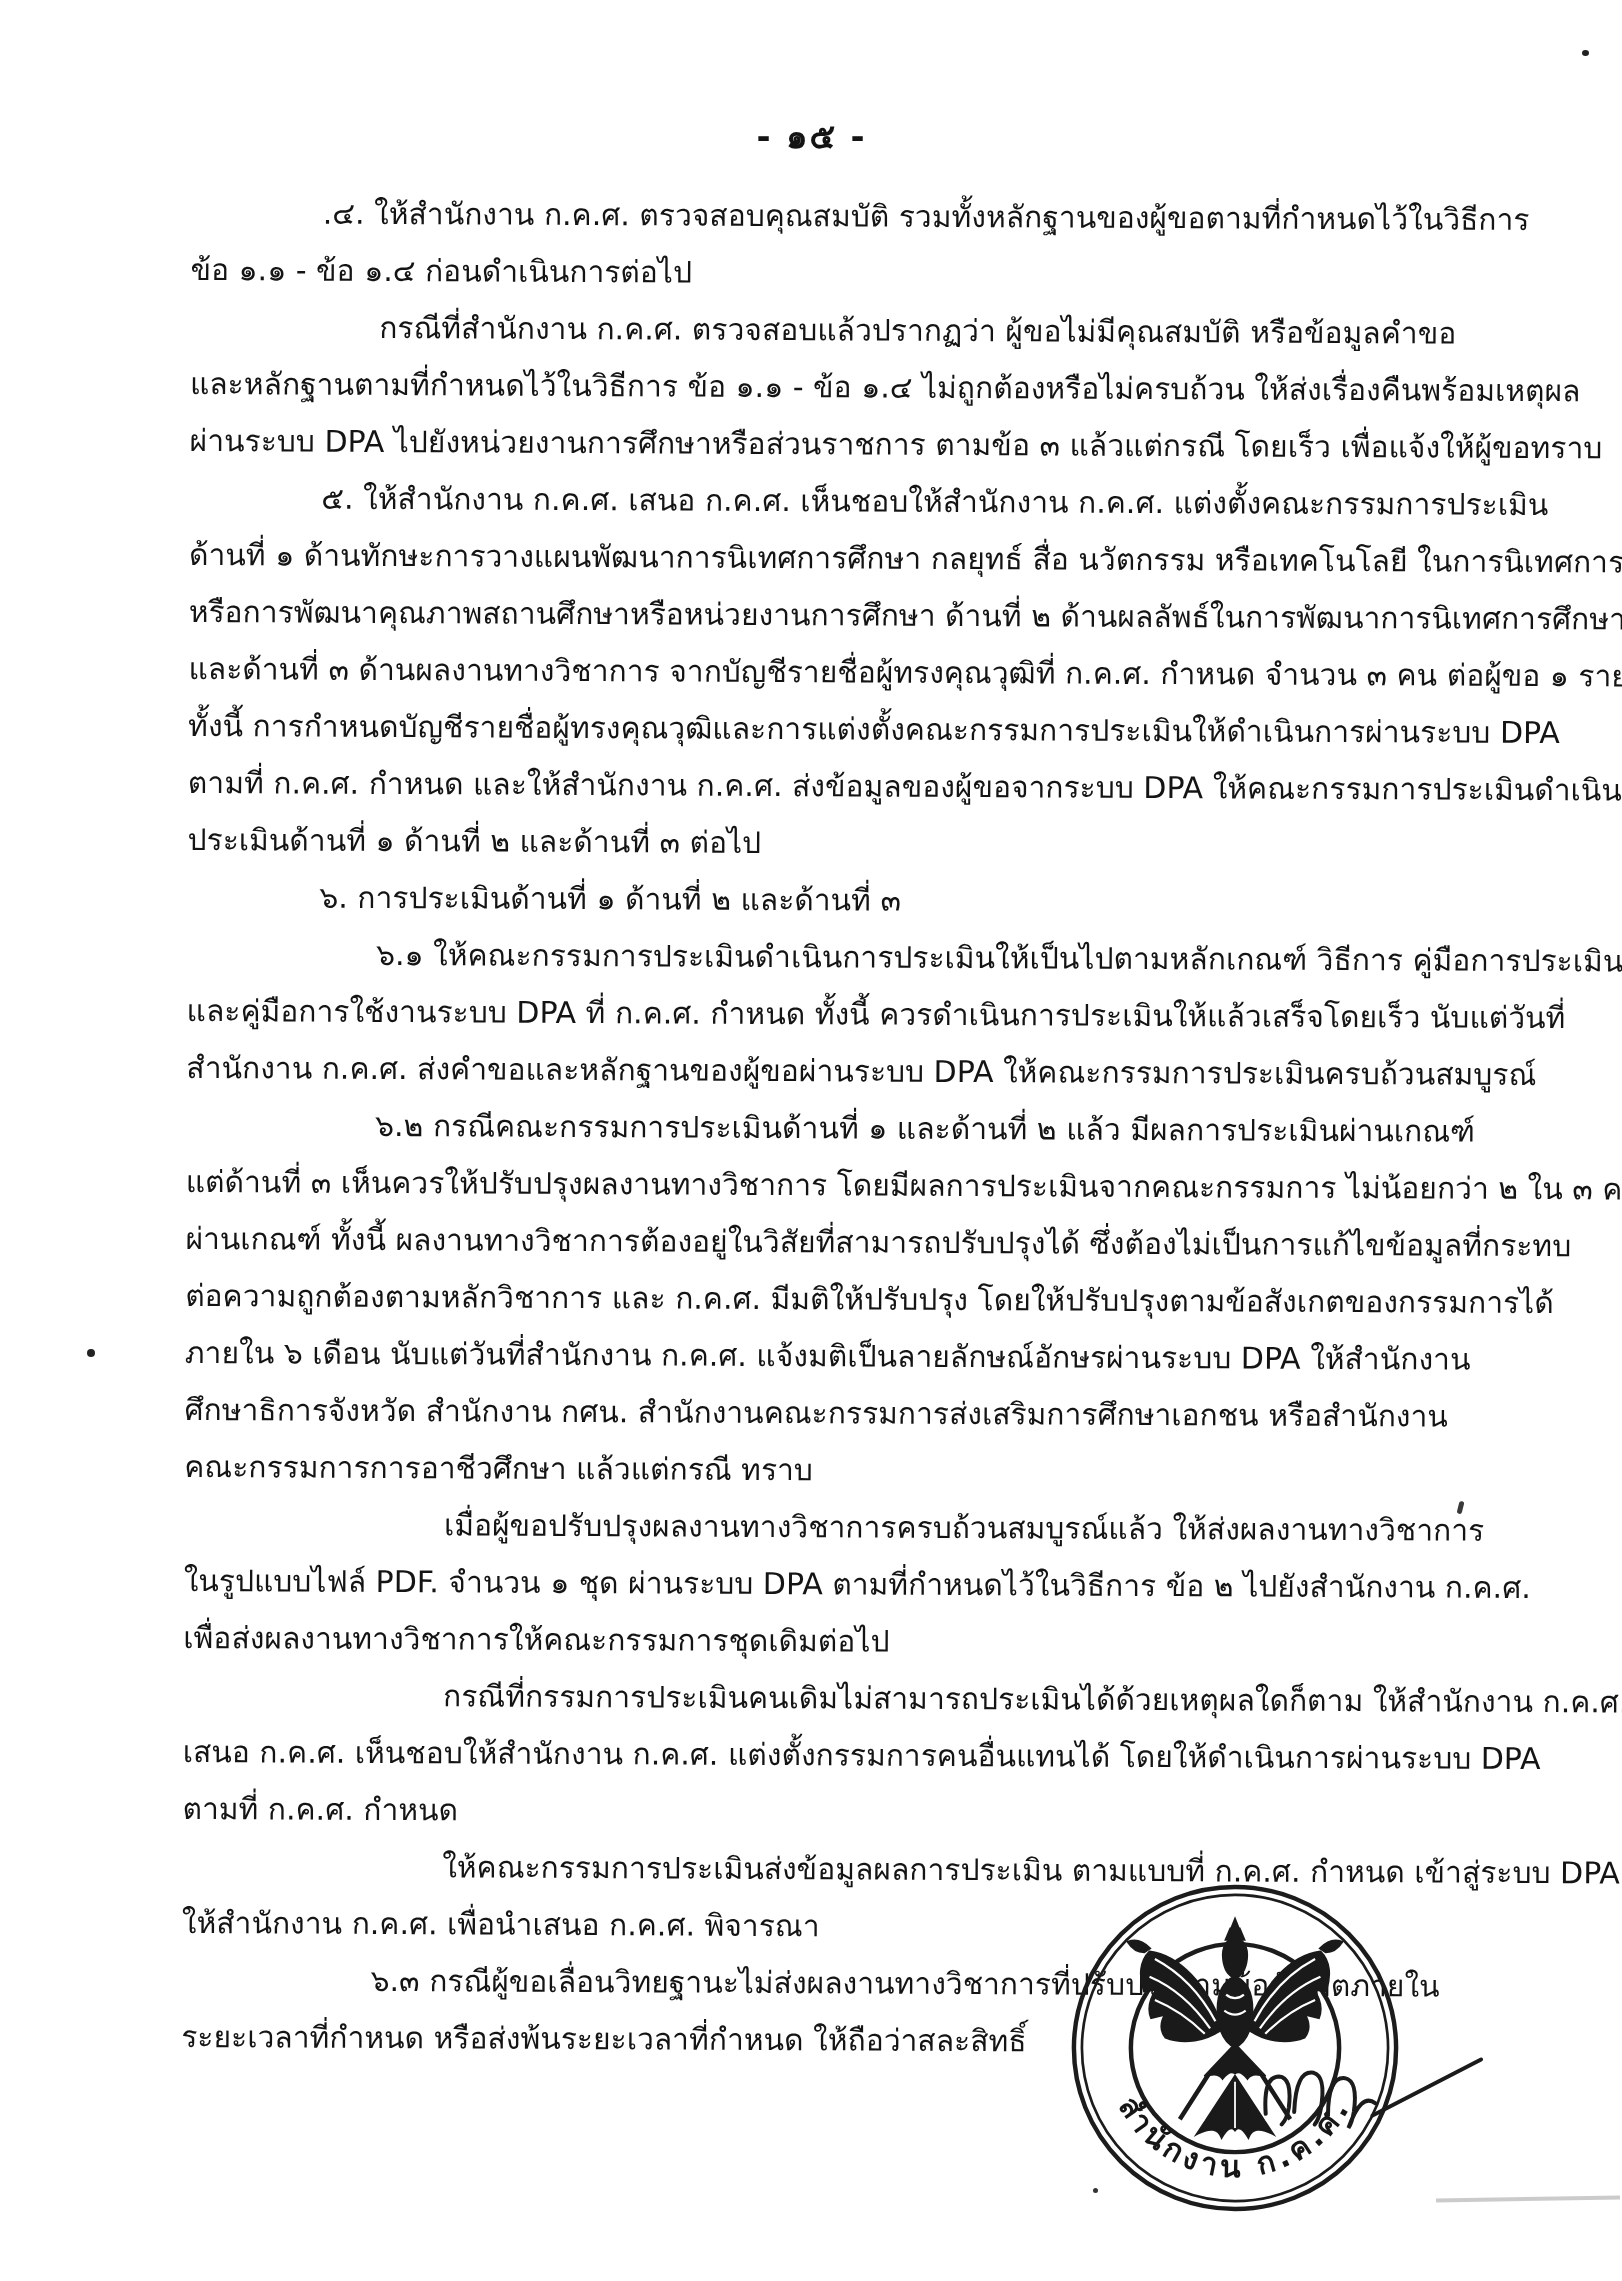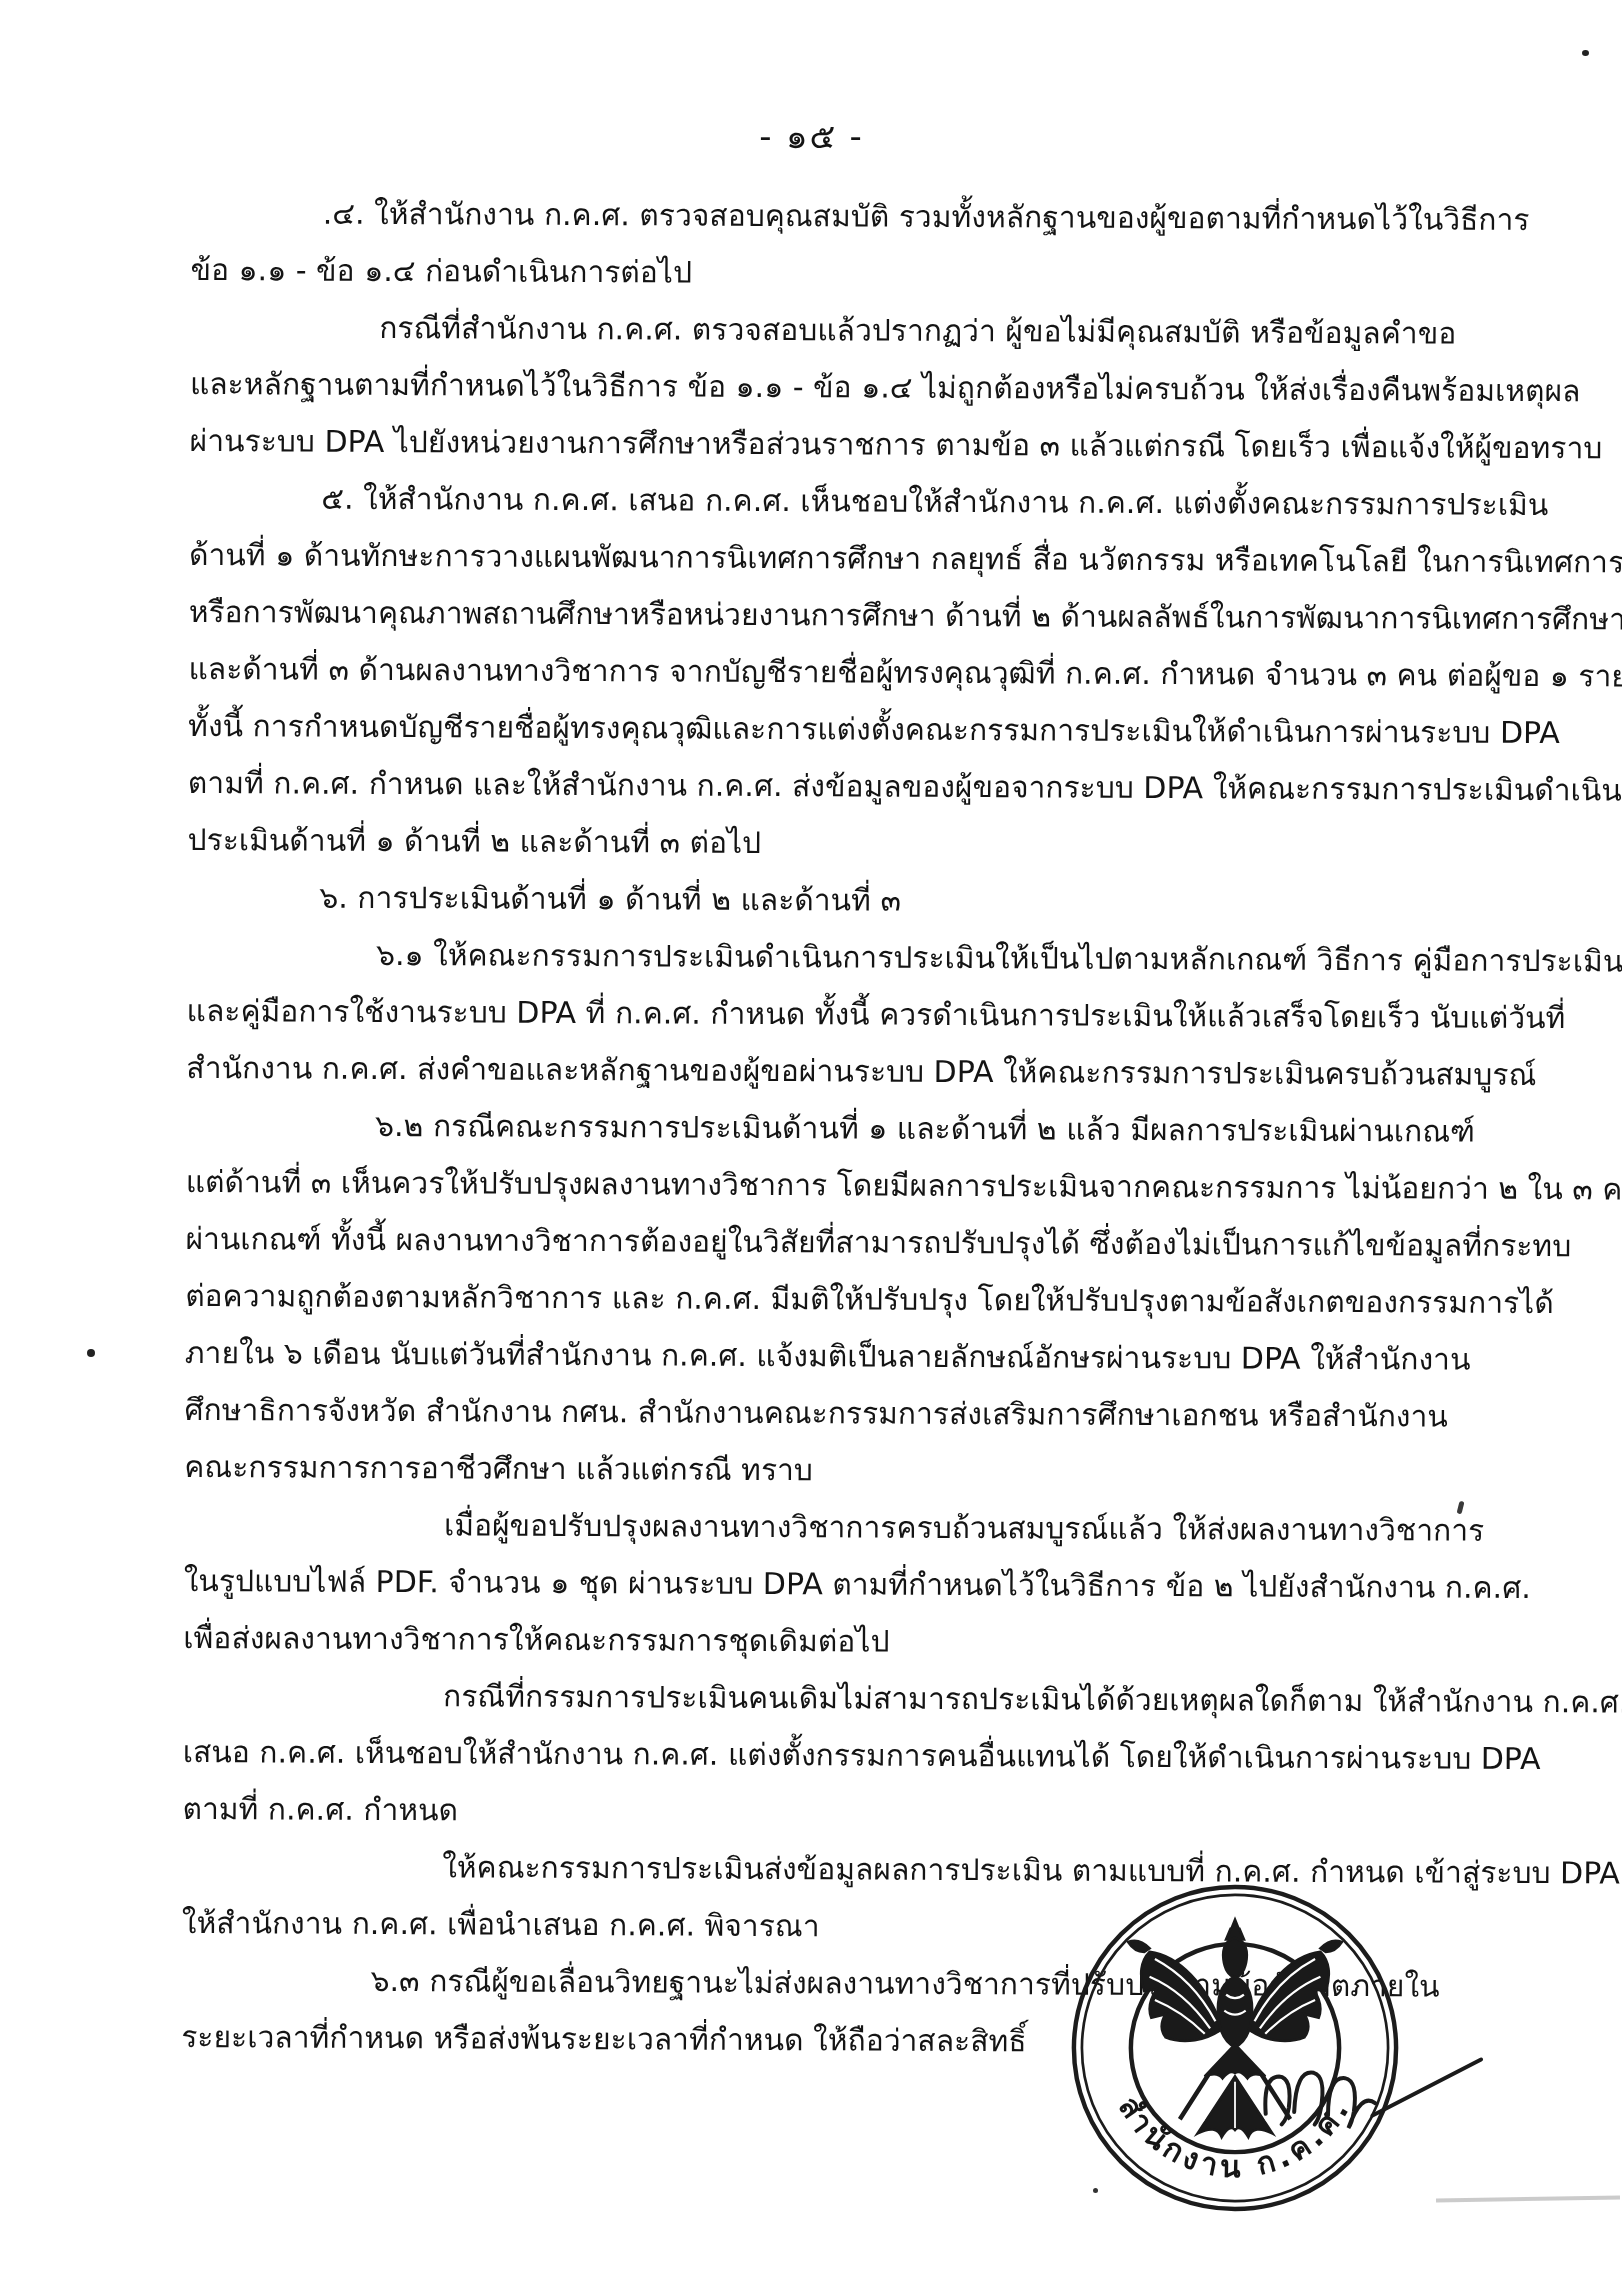--- a/index.html
+++ b/index.html
@@ -9,21 +9,21 @@
     background:#ffffff;
     overflow:hidden;
     font-family:"DejaVu Sans","Liberation Sans",sans-serif;
     color:#141414;
   }
   .page-number{
     position:absolute;
     top:109px;left:0;width:1623px;
     text-align:center;
     font-size:34px;
-    font-weight:400;
+    font-weight:700;
     letter-spacing:1.8px;
   }
   .content{
     position:absolute;
     left:191px;top:184px;width:1354px;
     font-size:30px;
     transform:rotate(0.3deg);
     transform-origin:0 0;
   }
   .line{

